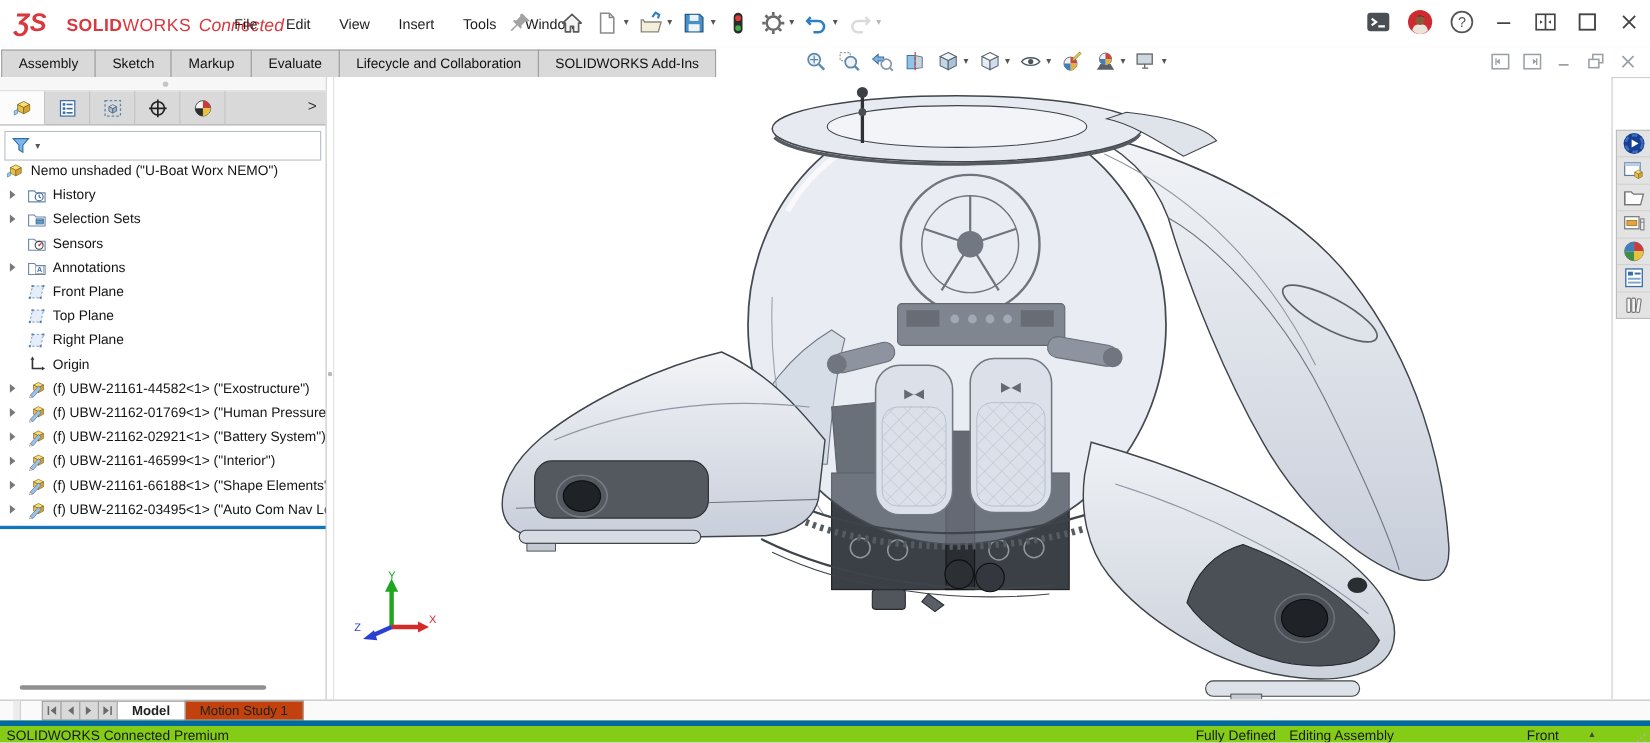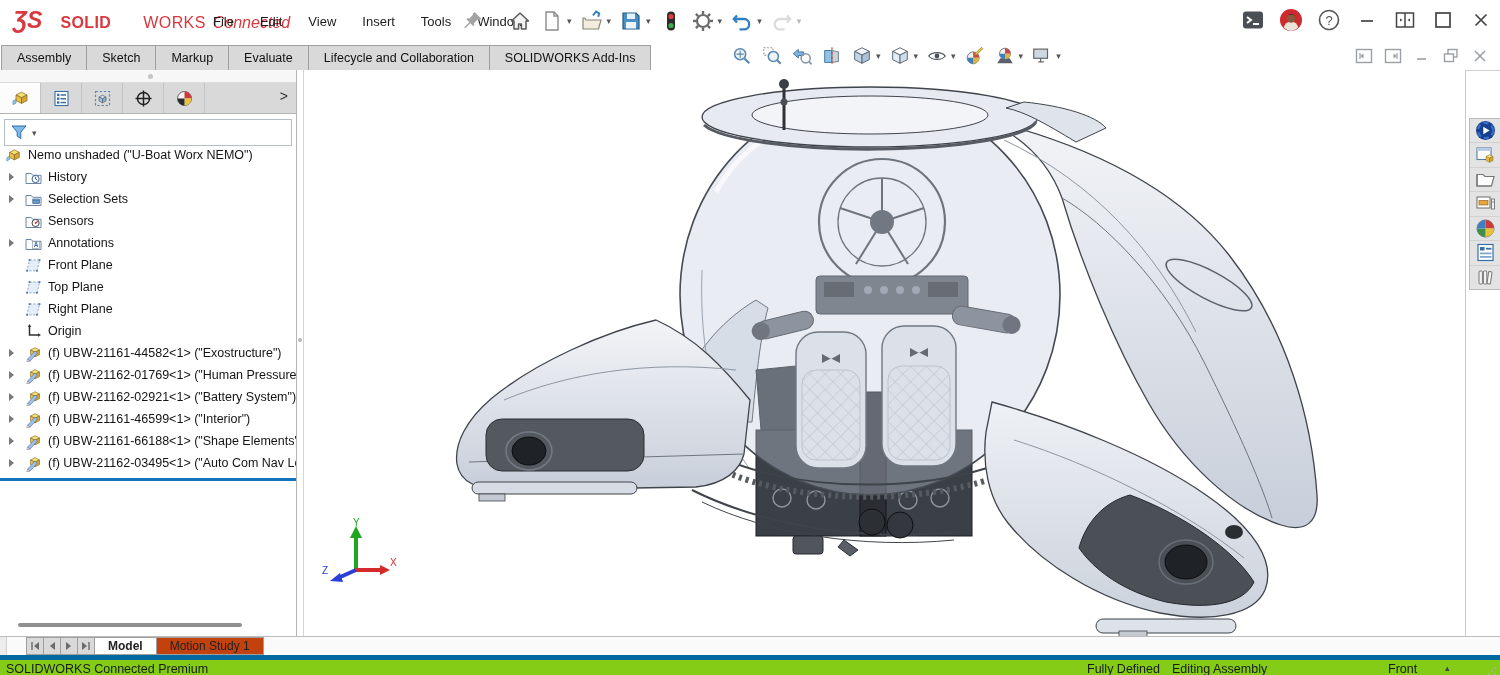--- a/index.html
+++ b/index.html
@@ -3,21 +3,21 @@
 <meta charset="utf-8">
 <style>
   html,body{margin:0;padding:0;background:#e9e9e9;}
   .app{position:relative;width:1500px;height:675px;background:#fff;overflow:hidden;
        font-family:"Liberation Sans",sans-serif;outline:1px solid #b0b0b0;}
   
   .titlebar{position:absolute;left:0;top:0;width:100%;height:42px;background:#fff;border-bottom:1px solid #dedede;}
   .logo{position:absolute;left:13px;top:7px;display:flex;align-items:baseline;color:#d8383e;cursor:default;}
   .logo-mark{font-size:23px;font-weight:bold;font-style:italic;margin-right:18px;}
   .logo-bold{font-weight:bold;font-size:16px;letter-spacing:.4px;}
-  .logo-light{font-size:16px;letter-spacing:.4px;padding-left:32px;}
+  .logo-light{font-size:16px;letter-spacing:.4px;}
   .logo-suffix{font-style:italic;font-size:16px;margin-left:7px;}
   .menubar{position:absolute;left:200px;top:0;height:42px;display:flex;align-items:center;}
   .menu-item{padding:0 13px;font-size:13px;color:#1c1c1c;height:100%;display:flex;align-items:center;cursor:default;}
   .pin{position:absolute;left:462px;top:10px;width:22px;height:22px;}
   .quick-toolbar{position:absolute;left:504px;top:7px;display:flex;align-items:center;}
   .qt-btn{display:flex;align-items:center;height:28px;padding:0 4px;}
   .qt-btn .ic{width:24px;height:24px;display:block;}
   .caret{font-size:9px;color:#555;margin-left:3px;font-family:"DejaVu Sans",sans-serif;}
   .disabled{opacity:.42;}
   .win-controls{position:absolute;right:6px;top:6px;display:flex;align-items:center;gap:11px;}
@@ -63,21 +63,21 @@
   .model-svg{position:absolute;left:0;top:0;width:1161px;height:566px;}
   .triad{position:absolute;left:16px;bottom:40px;width:78px;height:78px;}
   
   .task-pane{position:absolute;left:1469px;top:118px;width:31px;height:172px;background:#e3e3e3;
              border:1px solid #bcbcbc;border-right:none;display:flex;flex-direction:column;box-sizing:border-box;}
   .tp-btn{flex:1;display:flex;align-items:center;justify-content:center;border-bottom:1px solid #d2d2d2;}
   .tp-btn:last-child{border-bottom:none;}
   .tp-btn .ic{width:21px;height:21px;display:block;}
   
   .doc-tab-row{position:absolute;left:0;top:636px;width:100%;height:19px;background:#fafafa;border-top:1px solid #bdbdbd;
-               display:flex;align-items:stretch;box-sizing:border-box;}
+               display:flex;align-items:stretch;box-sizing:border-box;padding-left:12px;}
   .tab-grip{width:6px;border-right:1px solid #cfcfcf;background:#ececec;}
   .nav-btns{margin-left:20px;display:flex;}
   .nav-btn{width:16px;border:1px solid #9f9f9f;margin-left:-1px;background:#d9d9d9;display:flex;align-items:center;justify-content:center;}
   .nav-btn svg{width:10px;height:10px;display:block;}
   .doc-tab{padding:0 13px;font-size:12px;display:flex;align-items:center;border:1px solid #9f9f9f;margin-left:-1px;
            background:#c2410c;color:#222;cursor:default;}
   .doc-tab.active{background:#fff;font-weight:bold;}
   
   .statusbar{position:absolute;left:0;top:655px;width:100%;height:24px;background:#84cc16;border-top:5px solid #0369a1;
              font-size:12.5px;color:#1a1a1a;box-sizing:border-box;}

